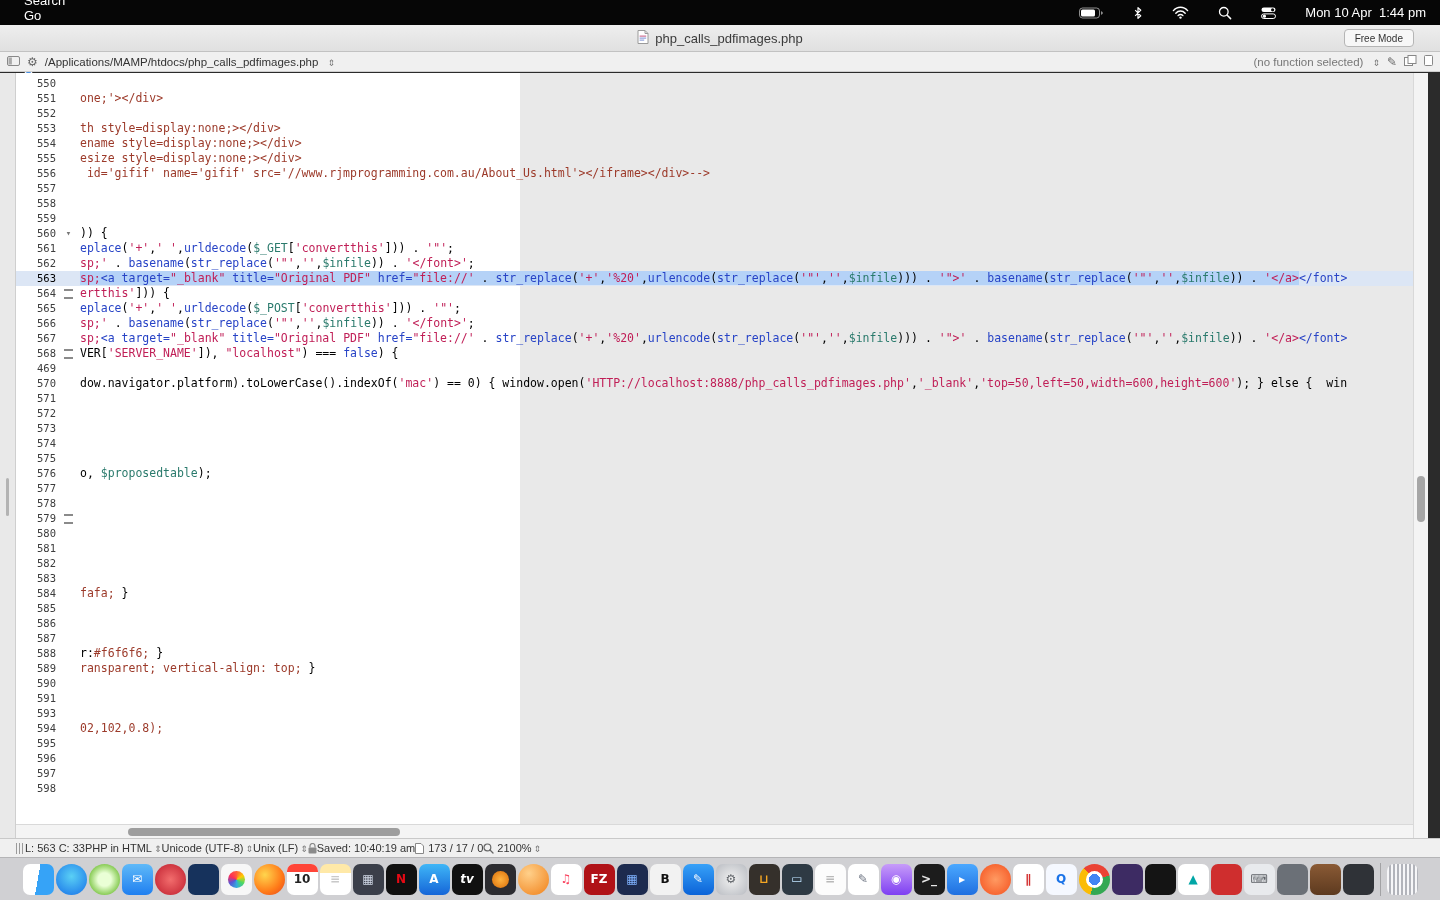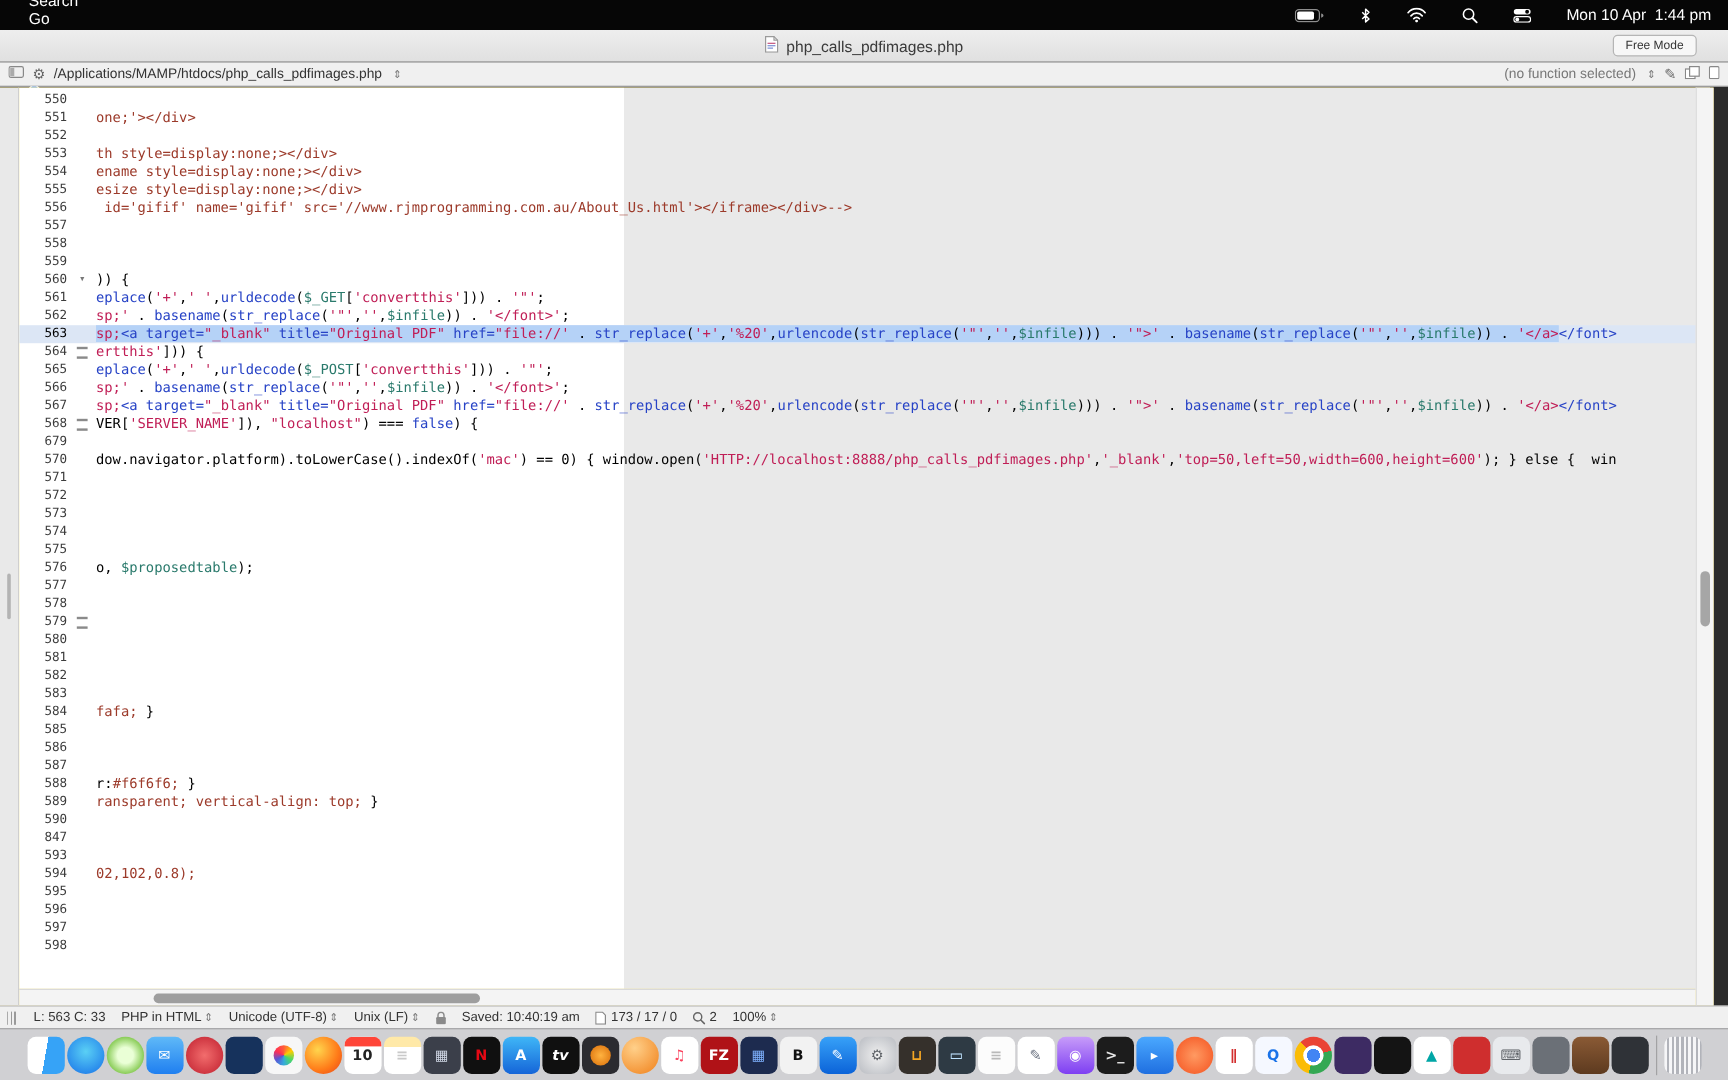--- a/index.html
+++ b/index.html
@@ -29,21 +29,21 @@
 
   
   .toolbar{position:absolute;top:52px;left:0;right:0;height:20px;background:#f0f0f0;
            border-bottom:1px solid #cfcfcf;display:flex;align-items:center;font-size:11.5px;
            color:#333;padding:0 7px;gap:7px;box-sizing:border-box;}
   .toolbar-right{margin-left:auto;display:flex;align-items:center;gap:7px;color:#555;}
   .updown::after{content:"⇕";font-size:9px;color:#777;margin-left:2px;font-family:"DejaVu Sans",sans-serif;}
   .tb-glyph{color:#666;font-size:12px;}
 
   
-  .editor{position:absolute;top:73px;left:0;right:12px;height:765px;background:#fde047;}
+  .editor{position:absolute;top:73px;left:0;right:12px;height:765px;background:#4c1d95;}
   .rail{position:absolute;left:0;top:0;width:16px;height:765px;background:#e9e9e9;border-right:1px solid #cfcfcf;box-sizing:border-box;}
   .rail-grip{position:absolute;left:6px;top:405px;width:3px;height:38px;background:#b3b3b3;border-radius:2px;}
   .rows{position:absolute;left:16px;top:0;width:1409px;height:751px;overflow:hidden;box-sizing:border-box;padding-top:3px;
         background:linear-gradient(90deg,#ffffff 0 504px,var(--page-guide,#e9e9e9) 504px);}
   .line{display:flex;height:15px;line-height:15px;font-family:"DejaVu Sans Mono",monospace;
         font-size:11.5px;white-space:pre;}
   .line .num{width:40px;text-align:right;color:#3c3c3c;font-size:10.5px;flex:none;padding-right:4px;
              font-family:"DejaVu Sans Mono",monospace;}
   .line .fold{width:17px;flex:none;color:#777;font-size:9px;display:flex;align-items:center;justify-content:center;}
   .fold-mark{width:9px;height:6px;border-top:2px solid #8a8a8a;border-bottom:2px solid #8a8a8a;}
@@ -54,21 +54,21 @@
   .tk-pl{color:var(--tk-pl,#000);} .tk-fn{color:var(--tk-fn,#2743c6);} .tk-st{color:var(--tk-st,#c01e56);}
   .tk-va{color:var(--tk-va,#2a7a6c);} .tk-kw{color:var(--tk-kw,#2743c6);} .tk-cm{color:var(--tk-cm,#9c3a2a);text-align:right;}
   .tk-tg{color:var(--tk-tg,#2743c6);}
   .vscroll{position:absolute;right:0;top:0;width:15px;height:765px;background:#f4f4f4;border-left:1px solid #d9d9d9;box-sizing:border-box;}
   .vthumb{position:absolute;left:3px;top:403px;width:8px;height:46px;background:#a6a6a6;border-radius:4px;}
   .hscroll{position:absolute;left:16px;right:15px;bottom:0;height:14px;background:#f4f4f4;border-top:1px solid #d9d9d9;box-sizing:border-box;}
   .hthumb{position:absolute;left:112px;top:3px;width:272px;height:8px;background:#9e9e9e;border-radius:4px;}
 
   
   .statusbar{position:absolute;top:838px;left:0;right:0;height:19px;background:#f0f0f0;border-top:1px solid #c9c9c9;
-             display:flex;align-items:center;font-size:11px;color:#333;gap:13px;padding:0 6px;box-sizing:border-box;}
+             display:flex;align-items:center;font-size:11px;color:#333;padding:0 16px;box-sizing:border-box;}
   .grip{width:9px;height:11px;background:repeating-linear-gradient(90deg,#9a9a9a 0 1px,transparent 1px 3px);}
   .sb-item{display:flex;align-items:center;white-space:nowrap;}
 
   
   .dock{position:absolute;bottom:0;left:0;right:0;height:43px;background:rgba(240,240,243,0.84);
         border-top:1px solid rgba(0,0,0,0.13);display:flex;align-items:center;justify-content:center;
         gap:2px;padding:0 3px;box-sizing:border-box;}
   .dock-item{width:31px;height:31px;border-radius:7px;position:relative;display:flex;align-items:center;
              justify-content:center;flex:none;overflow:hidden;}
   .dock-item.circle{border-radius:50%;}
@@ -214,21 +214,21 @@
       <div class="line"><span class="num">559</span><span class="fold"></span><span class="code"></span></div>
       <div class="line"><span class="num">560</span><span class="fold">▾</span><span class="code"><span class="tk-pl">)) {</span></span></div>
       <div class="line"><span class="num">561</span><span class="fold"></span><span class="code"><span class="tk-fn">eplace</span><span class="tk-pl">(</span><span class="tk-st">'+'</span><span class="tk-pl">,</span><span class="tk-st">' '</span><span class="tk-pl">,</span><span class="tk-fn">urldecode</span><span class="tk-pl">(</span><span class="tk-va">$_GET</span><span class="tk-pl">[</span><span class="tk-st">'convertthis'</span><span class="tk-pl">])) . </span><span class="tk-st">'"'</span><span class="tk-pl">;</span></span></div>
       <div class="line"><span class="num">562</span><span class="fold"></span><span class="code"><span class="tk-st">sp;'</span><span class="tk-pl"> . </span><span class="tk-fn">basename</span><span class="tk-pl">(</span><span class="tk-fn">str_replace</span><span class="tk-pl">(</span><span class="tk-st">'"'</span><span class="tk-pl">,</span><span class="tk-st">''</span><span class="tk-pl">,</span><span class="tk-va">$infile</span><span class="tk-pl">)) . </span><span class="tk-st">'&lt;/font&gt;'</span><span class="tk-pl">;</span></span></div>
       <div class="line selected"><span class="num">563</span><span class="fold"></span><span class="code"><span class="sel"><span class="tk-st">sp;</span><span class="tk-tg">&lt;a target=</span><span class="tk-st">"_blank"</span><span class="tk-tg"> title=</span><span class="tk-st">"Original PDF"</span><span class="tk-tg"> href=</span><span class="tk-st">"file://'</span><span class="tk-pl"> . </span><span class="tk-fn">str_replace</span><span class="tk-pl">(</span><span class="tk-st">'+'</span><span class="tk-pl">,</span><span class="tk-st">'%20'</span><span class="tk-pl">,</span><span class="tk-fn">urlencode</span><span class="tk-pl">(</span><span class="tk-fn">str_replace</span><span class="tk-pl">(</span><span class="tk-st">'"'</span><span class="tk-pl">,</span><span class="tk-st">''</span><span class="tk-pl">,</span><span class="tk-va">$infile</span><span class="tk-pl">))) . </span><span class="tk-st">'"&gt;'</span><span class="tk-pl"> . </span><span class="tk-fn">basename</span><span class="tk-pl">(</span><span class="tk-fn">str_replace</span><span class="tk-pl">(</span><span class="tk-st">'"'</span><span class="tk-pl">,</span><span class="tk-st">''</span><span class="tk-pl">,</span><span class="tk-va">$infile</span><span class="tk-pl">)) . </span><span class="tk-st">'&lt;/a&gt;</span></span><span class="tk-tg">&lt;/font&gt;</span></span></div>
       <div class="line"><span class="num">564</span><span class="fold"><span class="fold-mark"></span></span><span class="code"><span class="tk-st">ertthis'</span><span class="tk-pl">])) {</span></span></div>
       <div class="line"><span class="num">565</span><span class="fold"></span><span class="code"><span class="tk-fn">eplace</span><span class="tk-pl">(</span><span class="tk-st">'+'</span><span class="tk-pl">,</span><span class="tk-st">' '</span><span class="tk-pl">,</span><span class="tk-fn">urldecode</span><span class="tk-pl">(</span><span class="tk-va">$_POST</span><span class="tk-pl">[</span><span class="tk-st">'convertthis'</span><span class="tk-pl">])) . </span><span class="tk-st">'"'</span><span class="tk-pl">;</span></span></div>
       <div class="line"><span class="num">566</span><span class="fold"></span><span class="code"><span class="tk-st">sp;'</span><span class="tk-pl"> . </span><span class="tk-fn">basename</span><span class="tk-pl">(</span><span class="tk-fn">str_replace</span><span class="tk-pl">(</span><span class="tk-st">'"'</span><span class="tk-pl">,</span><span class="tk-st">''</span><span class="tk-pl">,</span><span class="tk-va">$infile</span><span class="tk-pl">)) . </span><span class="tk-st">'&lt;/font&gt;'</span><span class="tk-pl">;</span></span></div>
       <div class="line"><span class="num">567</span><span class="fold"></span><span class="code"><span class="tk-st">sp;</span><span class="tk-tg">&lt;a target=</span><span class="tk-st">"_blank"</span><span class="tk-tg"> title=</span><span class="tk-st">"Original PDF"</span><span class="tk-tg"> href=</span><span class="tk-st">"file://'</span><span class="tk-pl"> . </span><span class="tk-fn">str_replace</span><span class="tk-pl">(</span><span class="tk-st">'+'</span><span class="tk-pl">,</span><span class="tk-st">'%20'</span><span class="tk-pl">,</span><span class="tk-fn">urlencode</span><span class="tk-pl">(</span><span class="tk-fn">str_replace</span><span class="tk-pl">(</span><span class="tk-st">'"'</span><span class="tk-pl">,</span><span class="tk-st">''</span><span class="tk-pl">,</span><span class="tk-va">$infile</span><span class="tk-pl">))) . </span><span class="tk-st">'"&gt;'</span><span class="tk-pl"> . </span><span class="tk-fn">basename</span><span class="tk-pl">(</span><span class="tk-fn">str_replace</span><span class="tk-pl">(</span><span class="tk-st">'"'</span><span class="tk-pl">,</span><span class="tk-st">''</span><span class="tk-pl">,</span><span class="tk-va">$infile</span><span class="tk-pl">)) . </span><span class="tk-st">'&lt;/a&gt;</span><span class="tk-tg">&lt;/font&gt;</span></span></div>
       <div class="line"><span class="num">568</span><span class="fold"><span class="fold-mark"></span></span><span class="code"><span class="tk-pl">VER[</span><span class="tk-st">'SERVER_NAME'</span><span class="tk-pl">]), </span><span class="tk-st">"localhost"</span><span class="tk-pl">) === </span><span class="tk-kw">false</span><span class="tk-pl">) {</span></span></div>
-      <div class="line"><span class="num">679</span><span class="fold"></span><span class="code"></span></div>
+      <div class="line"><span class="num">469</span><span class="fold"></span><span class="code"></span></div>
       <div class="line"><span class="num">570</span><span class="fold"></span><span class="code"><span class="tk-pl">dow.navigator.platform).toLowerCase().indexOf(</span><span class="tk-st">'mac'</span><span class="tk-pl">) == 0) { window.open(</span><span class="tk-st">'HTTP://localhost:8888/php_calls_pdfimages.php'</span><span class="tk-pl">,</span><span class="tk-st">'_blank'</span><span class="tk-pl">,</span><span class="tk-st">'top=50,left=50,width=600,height=600'</span><span class="tk-pl">); } else {  win</span></span></div>
       <div class="line"><span class="num">571</span><span class="fold"></span><span class="code"></span></div>
       <div class="line"><span class="num">572</span><span class="fold"></span><span class="code"></span></div>
       <div class="line"><span class="num">573</span><span class="fold"></span><span class="code"></span></div>
       <div class="line"><span class="num">574</span><span class="fold"></span><span class="code"></span></div>
       <div class="line"><span class="num">575</span><span class="fold"></span><span class="code"></span></div>
       <div class="line"><span class="num">576</span><span class="fold"></span><span class="code"><span class="tk-pl">o, </span><span class="tk-va">$proposedtable</span><span class="tk-pl">);</span></span></div>
       <div class="line"><span class="num">577</span><span class="fold"></span><span class="code"></span></div>
       <div class="line"><span class="num">578</span><span class="fold"></span><span class="code"></span></div>
       <div class="line"><span class="num">579</span><span class="fold"><span class="fold-mark"></span></span><span class="code"></span></div>
@@ -236,21 +236,21 @@
       <div class="line"><span class="num">581</span><span class="fold"></span><span class="code"></span></div>
       <div class="line"><span class="num">582</span><span class="fold"></span><span class="code"></span></div>
       <div class="line"><span class="num">583</span><span class="fold"></span><span class="code"></span></div>
       <div class="line"><span class="num">584</span><span class="fold"></span><span class="code"><span class="tk-cm">fafa;</span><span class="tk-pl"> }</span></span></div>
       <div class="line"><span class="num">585</span><span class="fold"></span><span class="code"></span></div>
       <div class="line"><span class="num">586</span><span class="fold"></span><span class="code"></span></div>
       <div class="line"><span class="num">587</span><span class="fold"></span><span class="code"></span></div>
       <div class="line"><span class="num">588</span><span class="fold"></span><span class="code"><span class="tk-pl">r:</span><span class="tk-cm">#f6f6f6;</span><span class="tk-pl"> }</span></span></div>
       <div class="line"><span class="num">589</span><span class="fold"></span><span class="code"><span class="tk-cm">ransparent; vertical-align: top;</span><span class="tk-pl"> }</span></span></div>
       <div class="line"><span class="num">590</span><span class="fold"></span><span class="code"></span></div>
-      <div class="line"><span class="num">847</span><span class="fold"></span><span class="code"></span></div>
+      <div class="line"><span class="num">591</span><span class="fold"></span><span class="code"></span></div>
       <div class="line"><span class="num">593</span><span class="fold"></span><span class="code"></span></div>
       <div class="line"><span class="num">594</span><span class="fold"></span><span class="code"><span class="tk-cm">02,102,0.8);</span></span></div>
       <div class="line"><span class="num">595</span><span class="fold"></span><span class="code"></span></div>
       <div class="line"><span class="num">596</span><span class="fold"></span><span class="code"></span></div>
       <div class="line"><span class="num">597</span><span class="fold"></span><span class="code"></span></div>
       <div class="line"><span class="num">598</span><span class="fold"></span><span class="code"></span></div>
     </div>
   <div class="vscroll">
     <div class="vthumb"></div>
   </div>

